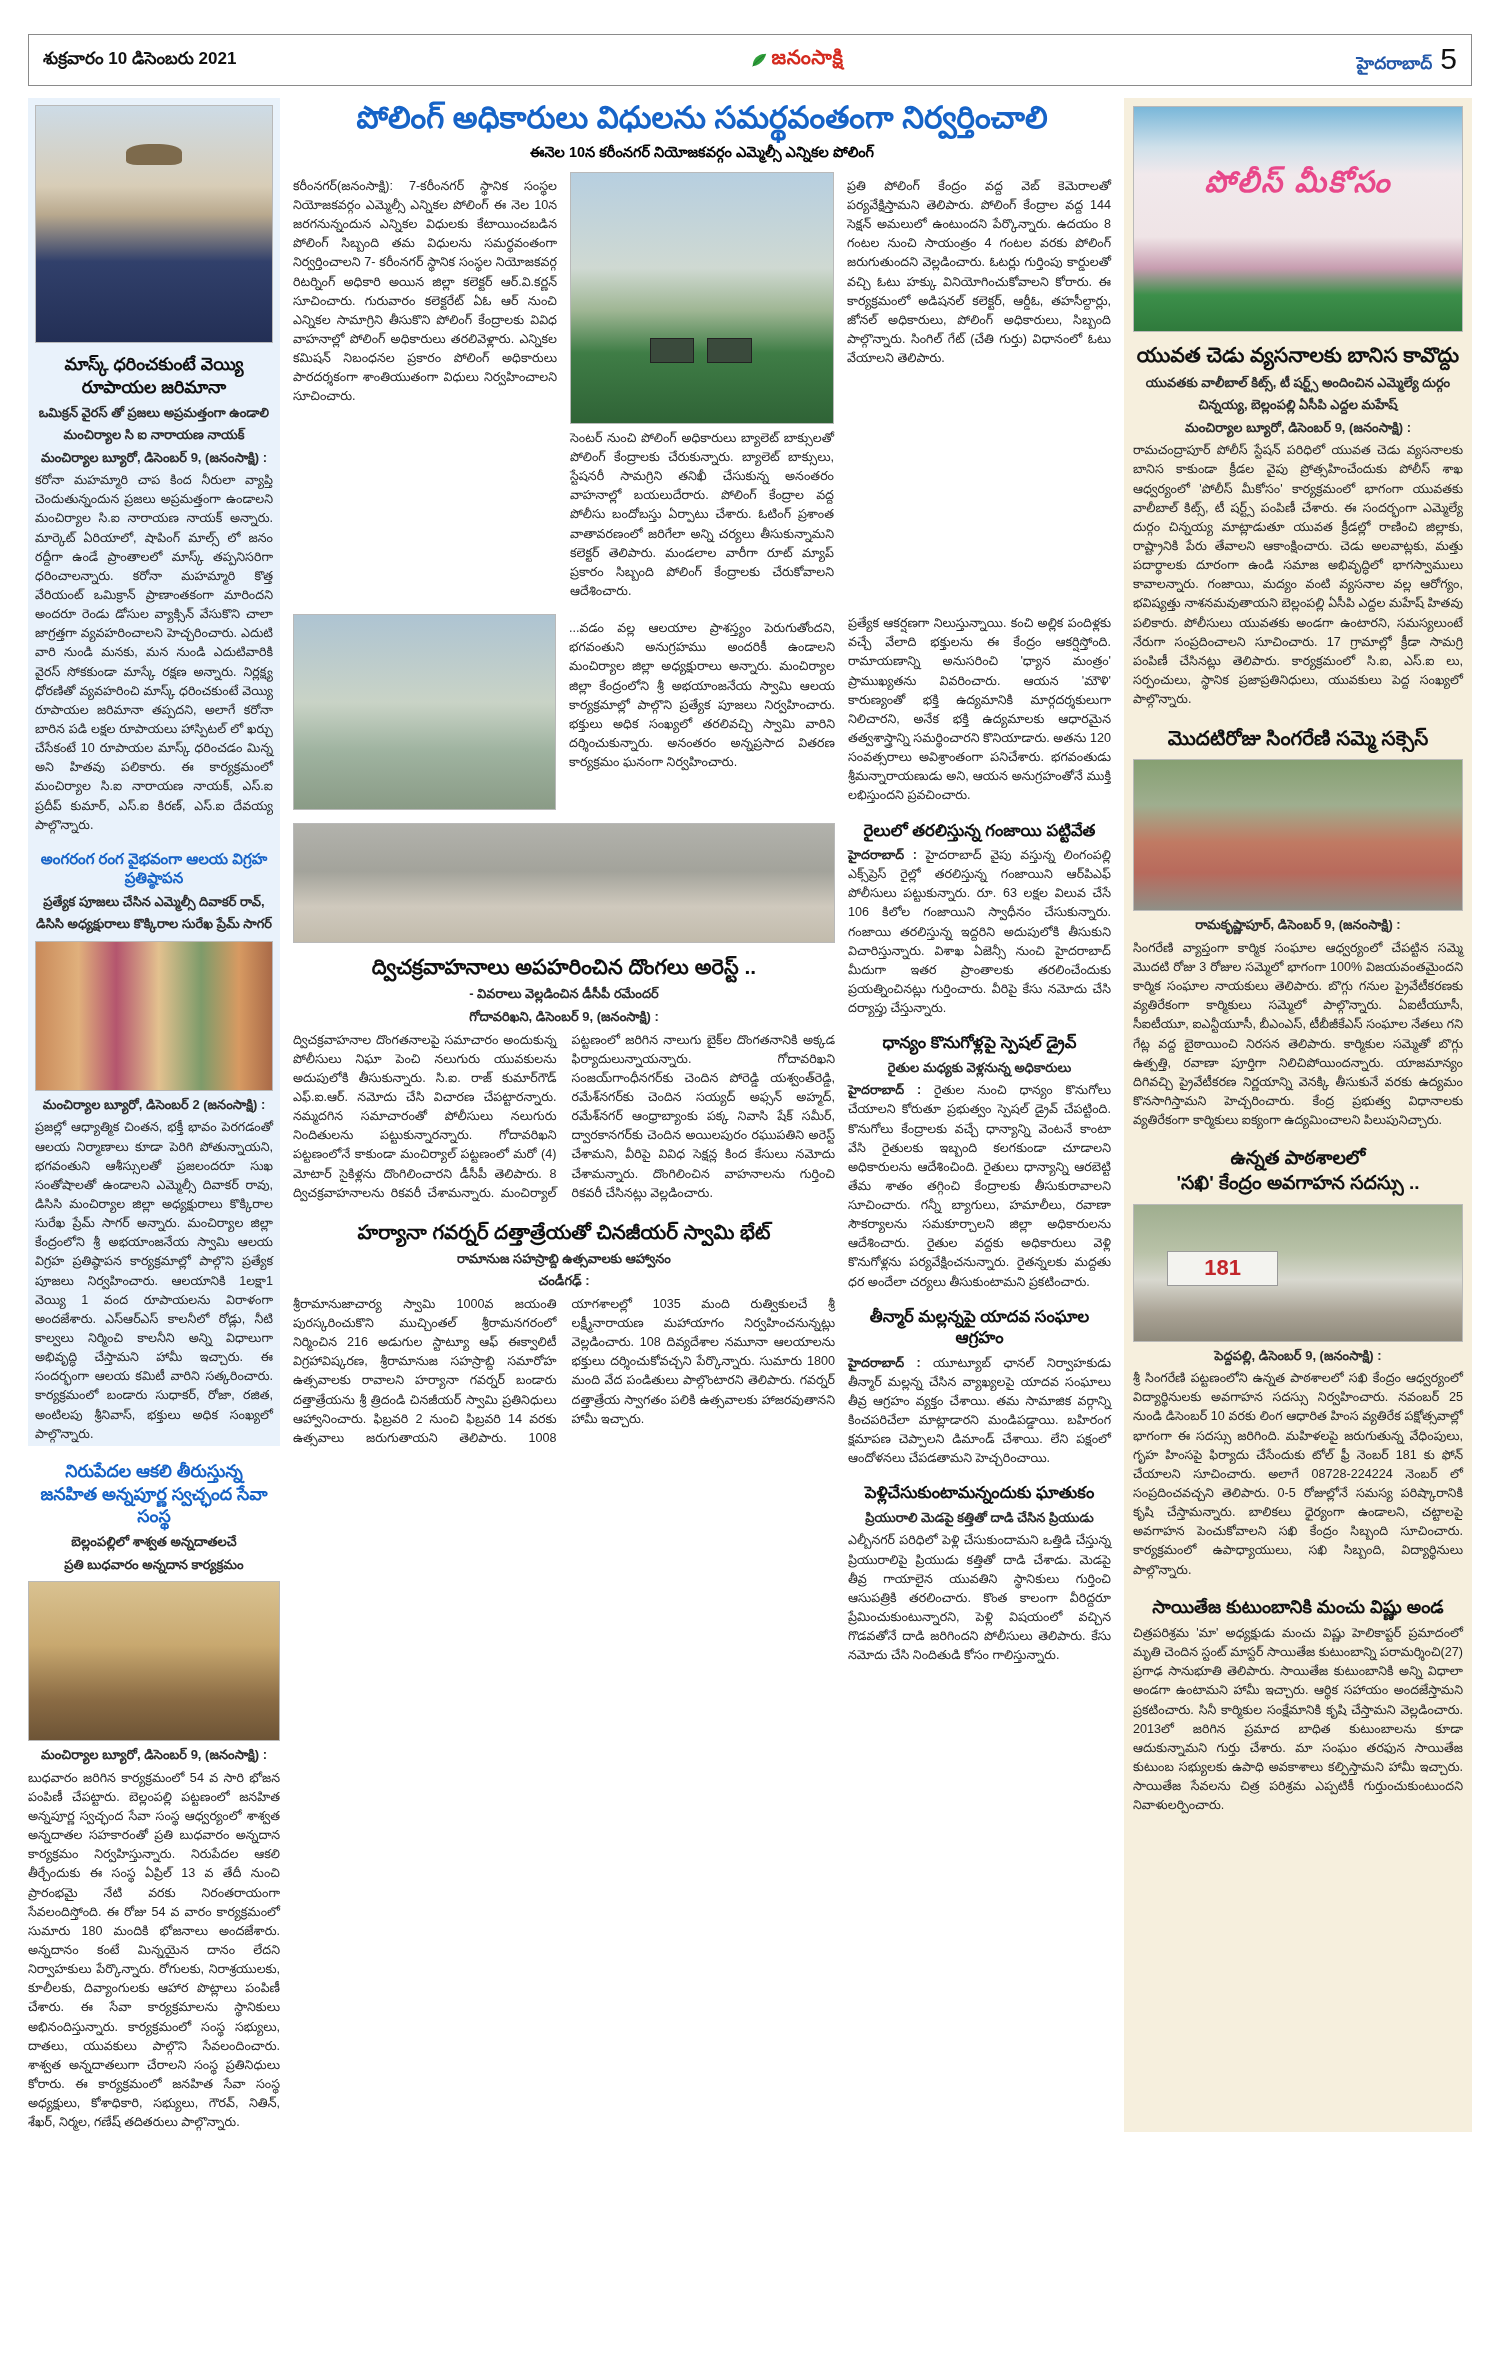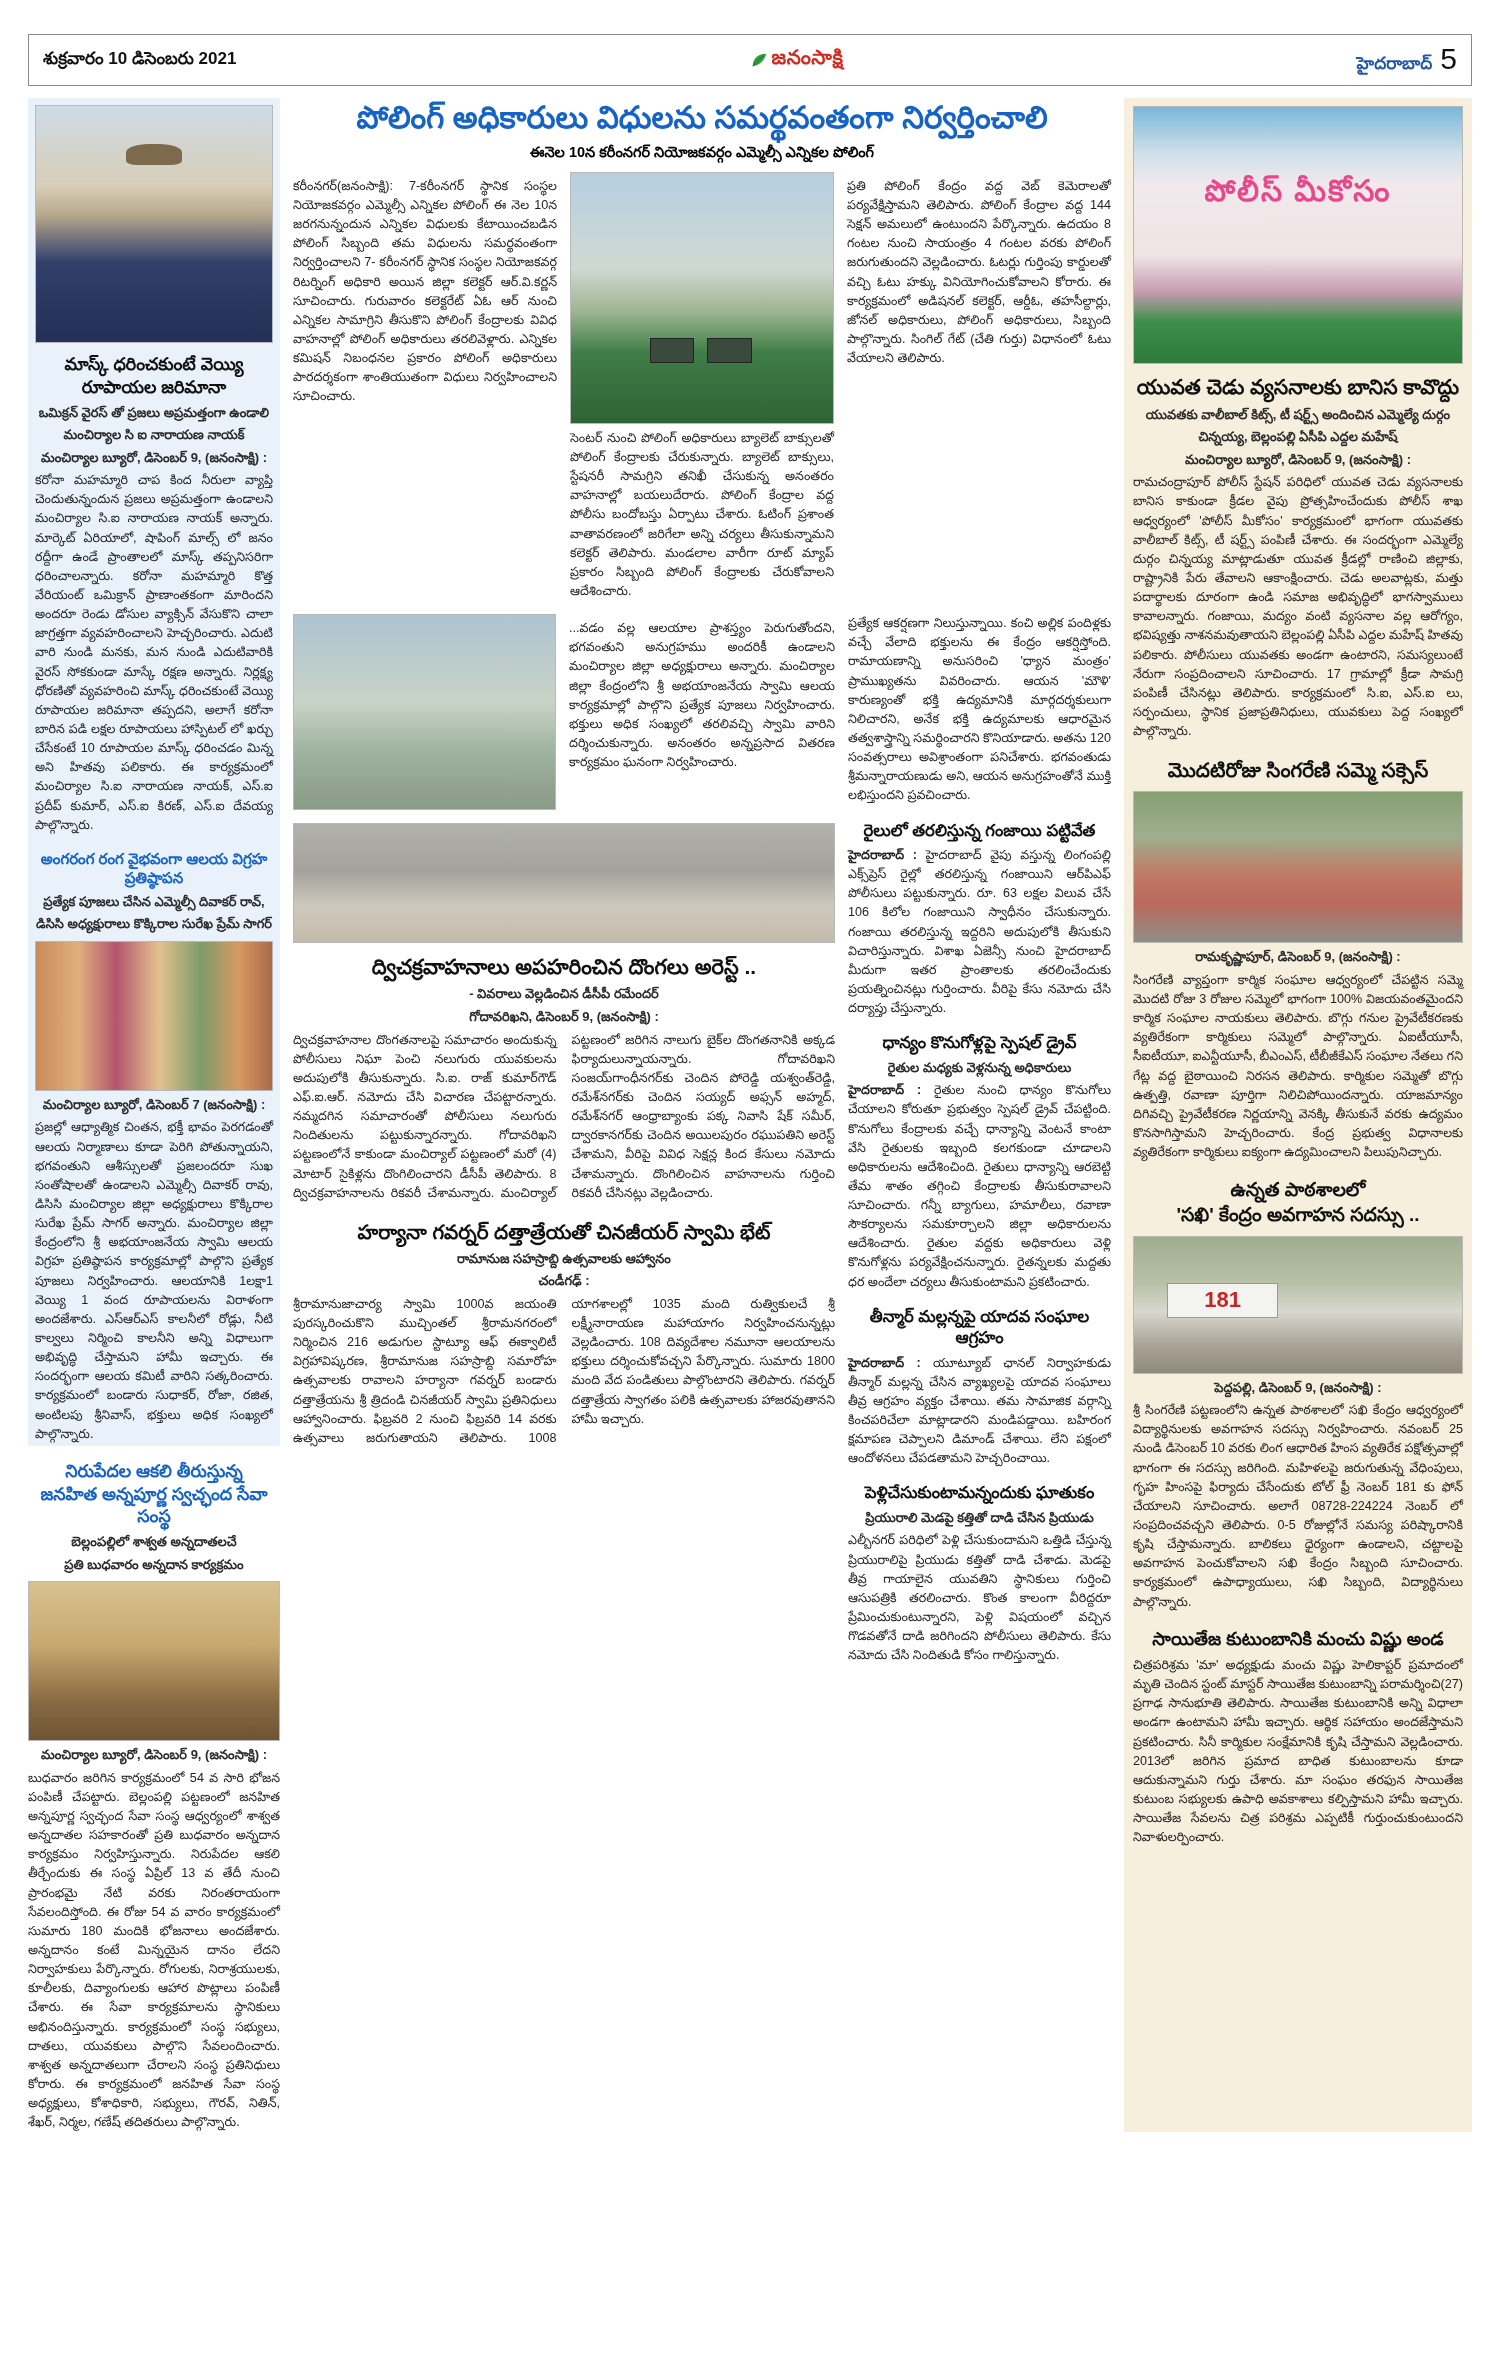--- a/index.html
+++ b/index.html
@@ -85,22 +85,23 @@
     background:linear-gradient(180deg,#b2b2ac 0%,#a3a39b 40%,#cfc9bd 70%,#c2bbac 100%);
   }
   .hl-arrest { font-size:21px; margin-top:10px; }
   .cols2 { column-count:2; column-gap:15px; }
   .hl-governor { font-size:20px; margin-top:16px; }
 
   
   .hl-small { font-size:16.5px; margin-top:14px; }
 
   
-  .police-photo { height:258px;
+  .police-photo { height:226px;
     background:linear-gradient(180deg,#79b7d9 0%,#cfe0ea 18%,#f1e9ec 30%,#efe4e6 58%,#c79db0 72%,#3c8f4a 84%,#2f7a3c 100%);
+    font-style:italic;
   }
   .police-banner-text {
     position:absolute; top:26%; left:0; right:0; text-align:center;
     color:#e8488a; font-weight:bold; font-size:30px; letter-spacing:2px;
   }
   .hl-yuvata { font-size:20.5px; margin-top:10px; }
   .hl-singareni { font-size:20px; margin-top:16px; }
   .singareni-photo { height:152px; margin-top:8px;
     background:linear-gradient(180deg,#86a072 0%,#9fae8f 30%,#c07a63 55%,#b86a5c 75%,#8f8f86 100%);
   }
@@ -143,21 +144,21 @@
         <div class="hl-black hl-mask">మాస్క్ ధరించకుంటే వెయ్యి రూపాయల జరిమానా</div>
         <div class="subhead sub-small">ఒమిక్రన్ వైరస్ తో ప్రజలు అప్రమత్తంగా ఉండాలి</div>
         <div class="subhead sub-small">మంచిర్యాల సి ఐ నారాయణ నాయక్</div>
         <div class="subhead sub-small dateline">మంచిర్యాల బ్యూరో, డిసెంబర్ 9, (జనంసాక్షి) :</div>
         <div class="body-text">కరోనా మహమ్మారి చాప కింద నీరులా వ్యాప్తి చెందుతున్నందున ప్రజలు అప్రమత్తంగా ఉండాలని మంచిర్యాల సి.ఐ నారాయణ నాయక్ అన్నారు. మార్కెట్ ఏరియాలో, షాపింగ్ మాల్స్ లో జనం రద్దీగా ఉండే ప్రాంతాలలో మాస్క్ తప్పనిసరిగా ధరించాలన్నారు. కరోనా మహమ్మారి కొత్త వేరియంట్ ఒమిక్రాన్ ప్రాణాంతకంగా మారిందని అందరూ రెండు డోసుల వ్యాక్సిన్ వేసుకొని చాలా జాగ్రత్తగా వ్యవహరించాలని హెచ్చరించారు. ఎదుటి వారి నుండి మనకు, మన నుండి ఎదుటివారికి వైరస్ సోకకుండా మాస్కే రక్షణ అన్నారు. నిర్లక్ష్య ధోరణితో వ్యవహరించి మాస్క్ ధరించకుంటే వెయ్యి రూపాయల జరిమానా తప్పదని, అలాగే కరోనా బారిన పడి లక్షల రూపాయలు హాస్పిటల్ లో ఖర్చు చేసేకంటే 10 రూపాయల మాస్క్ ధరించడం మిన్న అని హితవు పలికారు. ఈ కార్యక్రమంలో మంచిర్యాల సి.ఐ నారాయణ నాయక్, ఎస్.ఐ ప్రదీప్ కుమార్, ఎస్.ఐ కిరణ్, ఎస్.ఐ దేవయ్య పాల్గొన్నారు.</div>
 
         <div class="hl-blue hl-temple">అంగరంగ రంగ వైభవంగా ఆలయ విగ్రహ ప్రతిష్ఠాపన</div>
         <div class="subhead sub-small">ప్రత్యేక పూజలు చేసిన ఎమ్మెల్సీ దివాకర్ రావ్,</div>
         <div class="subhead sub-small">డిసిసి అధ్యక్షురాలు కొక్కిరాల సురేఖ ప్రేమ్ సాగర్</div>
         <div class="photo temple-photo"></div>
-        <div class="subhead sub-small dateline">మంచిర్యాల బ్యూరో, డిసెంబర్ 7 (జనంసాక్షి) :</div>
+        <div class="subhead sub-small dateline">మంచిర్యాల బ్యూరో, డిసెంబర్ 2 (జనంసాక్షి) :</div>
         <div class="body-text">ప్రజల్లో ఆధ్యాత్మిక చింతన, భక్తీ భావం పెరగడంతో ఆలయ నిర్మాణాలు కూడా పెరిగి పోతున్నాయని, భగవంతుని ఆశీస్సులతో ప్రజలందరూ సుఖ సంతోషాలతో ఉండాలని ఎమ్మెల్సీ దివాకర్ రావు, డిసిసి మంచిర్యాల జిల్లా అధ్యక్షురాలు కొక్కిరాల సురేఖ ప్రేమ్ సాగర్ అన్నారు. మంచిర్యాల జిల్లా కేంద్రంలోని శ్రీ అభయాంజనేయ స్వామి ఆలయ విగ్రహ ప్రతిష్ఠాపన కార్యక్రమాల్లో పాల్గొని ప్రత్యేక పూజలు నిర్వహించారు. ఆలయానికి 1లక్షా1 వెయ్యి 1 వంద రూపాయలను విరాళంగా అందజేశారు. ఎస్ఆర్ఎస్ కాలనీలో రోడ్లు, నీటి కాల్వలు నిర్మించి కాలనీని అన్ని విధాలుగా అభివృద్ధి చేస్తామని హామీ ఇచ్చారు. ఈ సందర్భంగా ఆలయ కమిటీ వారిని సత్కరించారు. కార్యక్రమంలో బండారు సుధాకర్, రోజా, రజిత, అంటిలపు శ్రీనివాస్, భక్తులు అధిక సంఖ్యలో పాల్గొన్నారు.</div>
       </div>
 
       <div class="hl-blue hl-janahita">నిరుపేదల ఆకలి తీరుస్తున్న</div>
       <div class="hl-blue" style="font-size:17.5px;">జనహిత అన్నపూర్ణ స్వచ్ఛంద సేవా సంస్థ</div>
       <div class="subhead sub-small">బెల్లంపల్లిలో శాశ్వత అన్నదాతలచే</div>
       <div class="subhead sub-small">ప్రతి బుధవారం అన్నదాన కార్యక్రమం</div>
       <div class="photo stall-photo"></div>
       <div class="subhead sub-small dateline">మంచిర్యాల బ్యూరో, డిసెంబర్ 9, (జనంసాక్షి) :</div>
       <div class="body-text">బుధవారం జరిగిన కార్యక్రమంలో 54 వ సారి భోజన పంపిణీ చేపట్టారు. బెల్లంపల్లి పట్టణంలో జనహిత అన్నపూర్ణ స్వచ్ఛంద సేవా సంస్థ ఆధ్వర్యంలో శాశ్వత అన్నదాతల సహకారంతో ప్రతి బుధవారం అన్నదాన కార్యక్రమం నిర్వహిస్తున్నారు. నిరుపేదల ఆకలి తీర్చేందుకు ఈ సంస్థ ఏప్రిల్ 13 వ తేదీ నుంచి ప్రారంభమై నేటి వరకు నిరంతరాయంగా సేవలందిస్తోంది. ఈ రోజు 54 వ వారం కార్యక్రమంలో సుమారు 180 మందికి భోజనాలు అందజేశారు. అన్నదానం కంటే మిన్నయైన దానం లేదని నిర్వాహకులు పేర్కొన్నారు. రోగులకు, నిరాశ్రయులకు, కూలీలకు, దివ్యాంగులకు ఆహార పొట్లాలు పంపిణీ చేశారు. ఈ సేవా కార్యక్రమాలను స్థానికులు అభినందిస్తున్నారు. కార్యక్రమంలో సంస్థ సభ్యులు, దాతలు, యువకులు పాల్గొని సేవలందించారు. శాశ్వత అన్నదాతలుగా చేరాలని సంస్థ ప్రతినిధులు కోరారు. ఈ కార్యక్రమంలో జనహిత సేవా సంస్థ అధ్యక్షులు, కోశాధికారి, సభ్యులు, గౌరవ్, నితిన్, శేఖర్, నిర్మల, గణేష్ తదితరులు పాల్గొన్నారు.</div>

